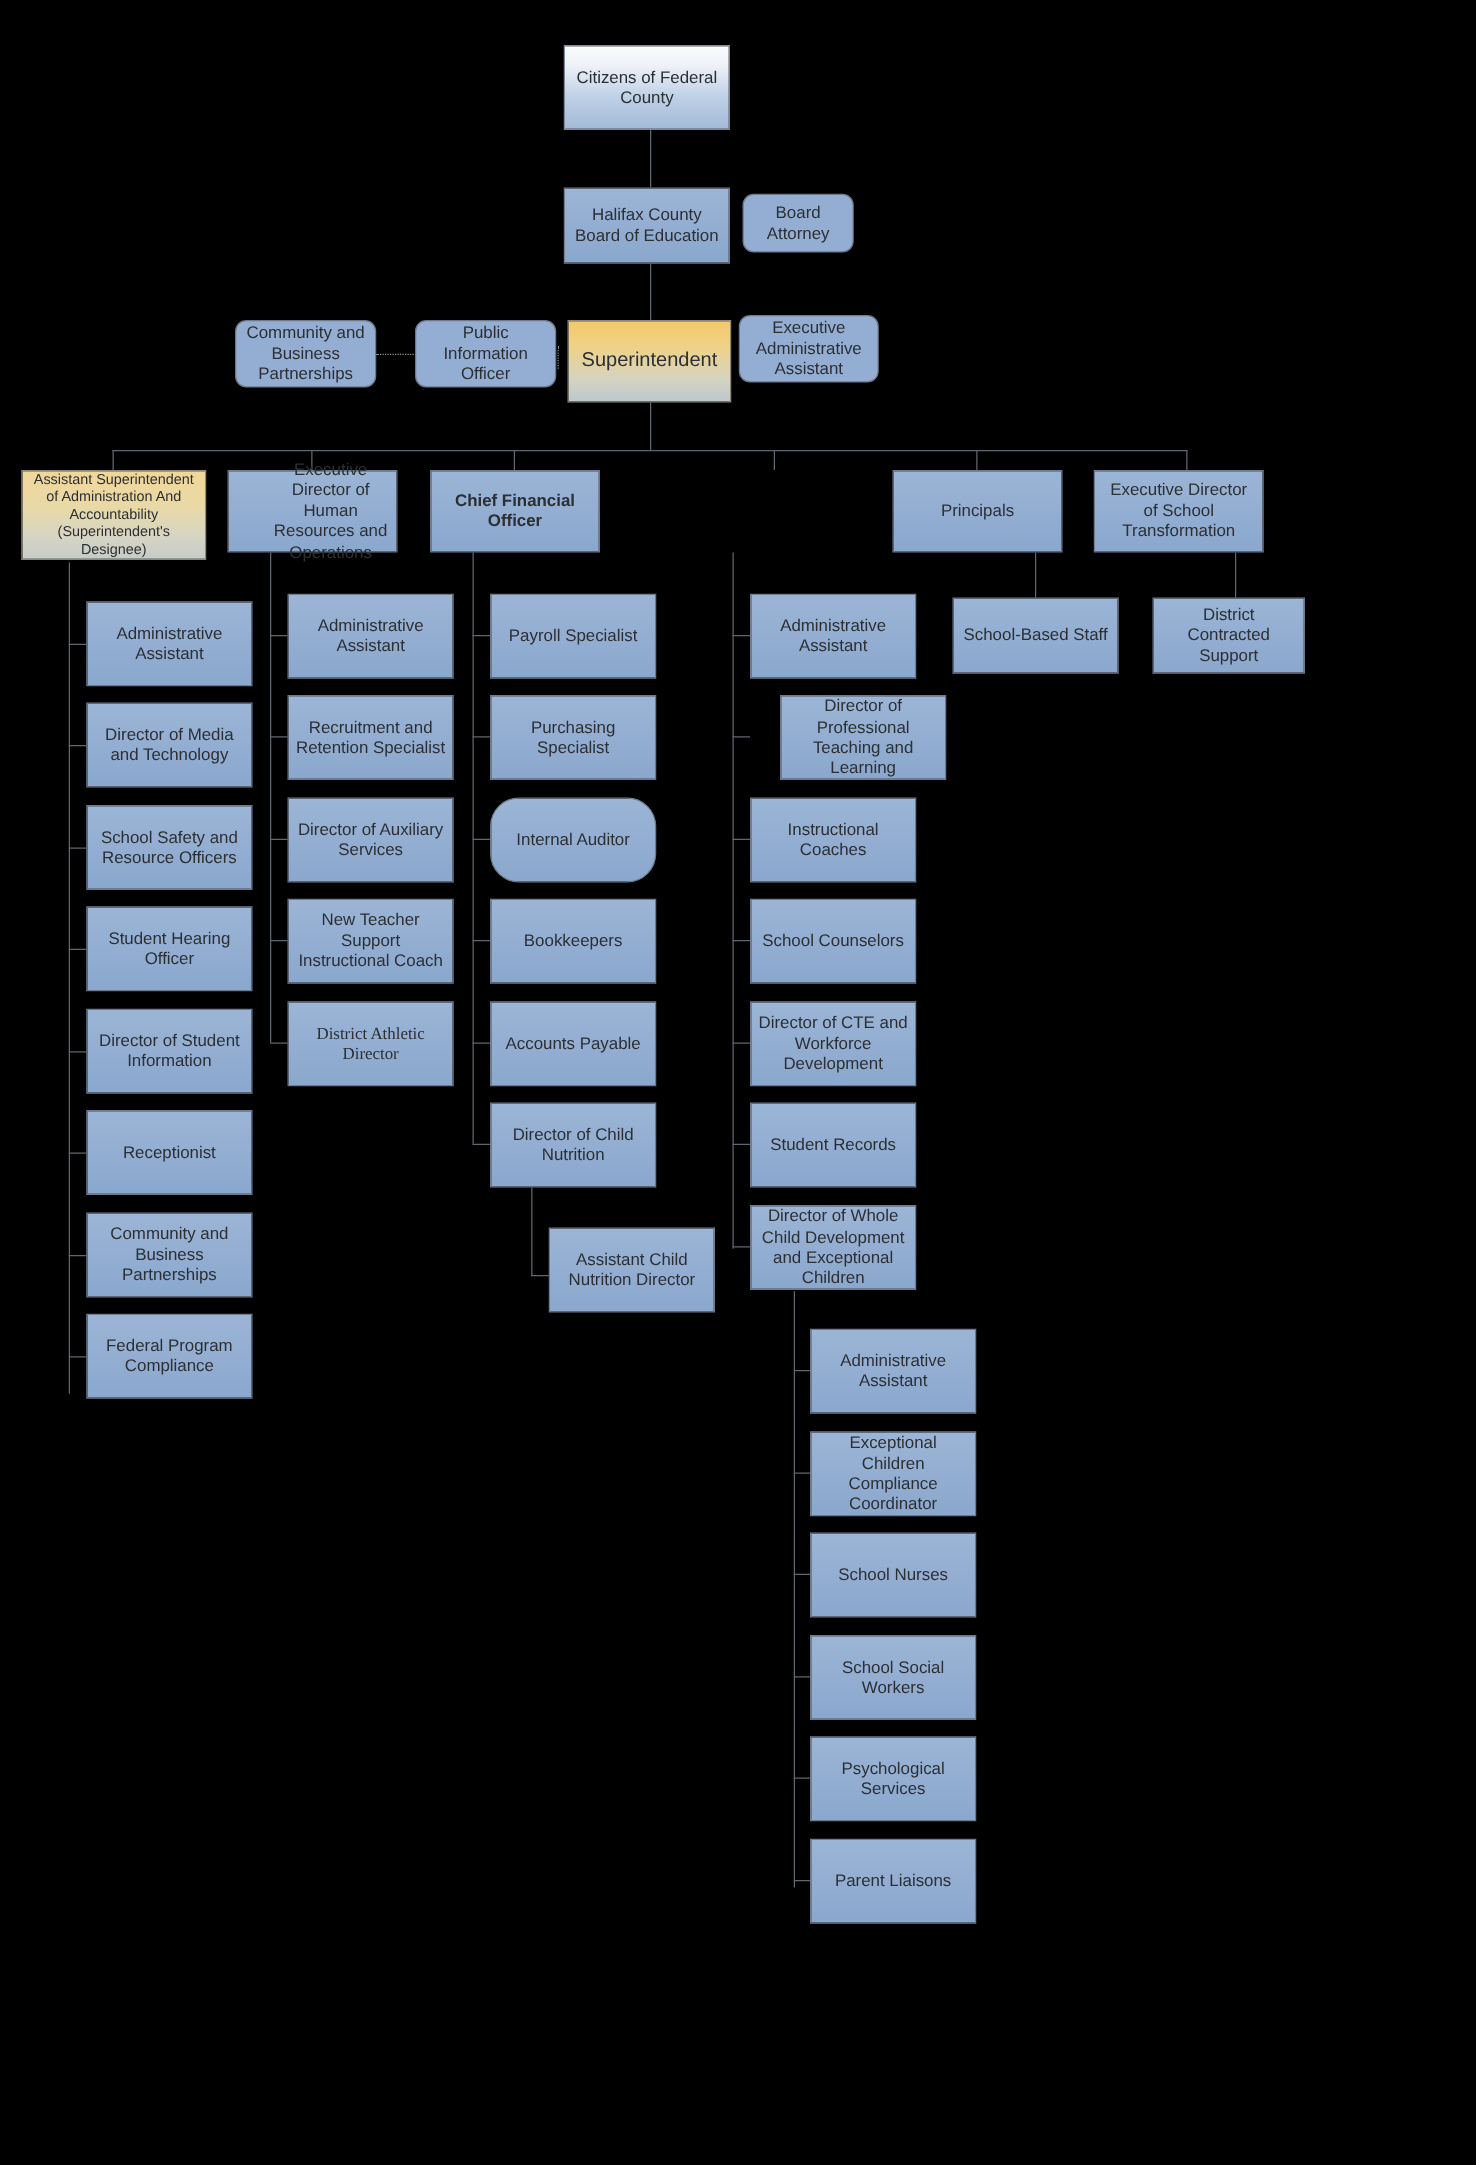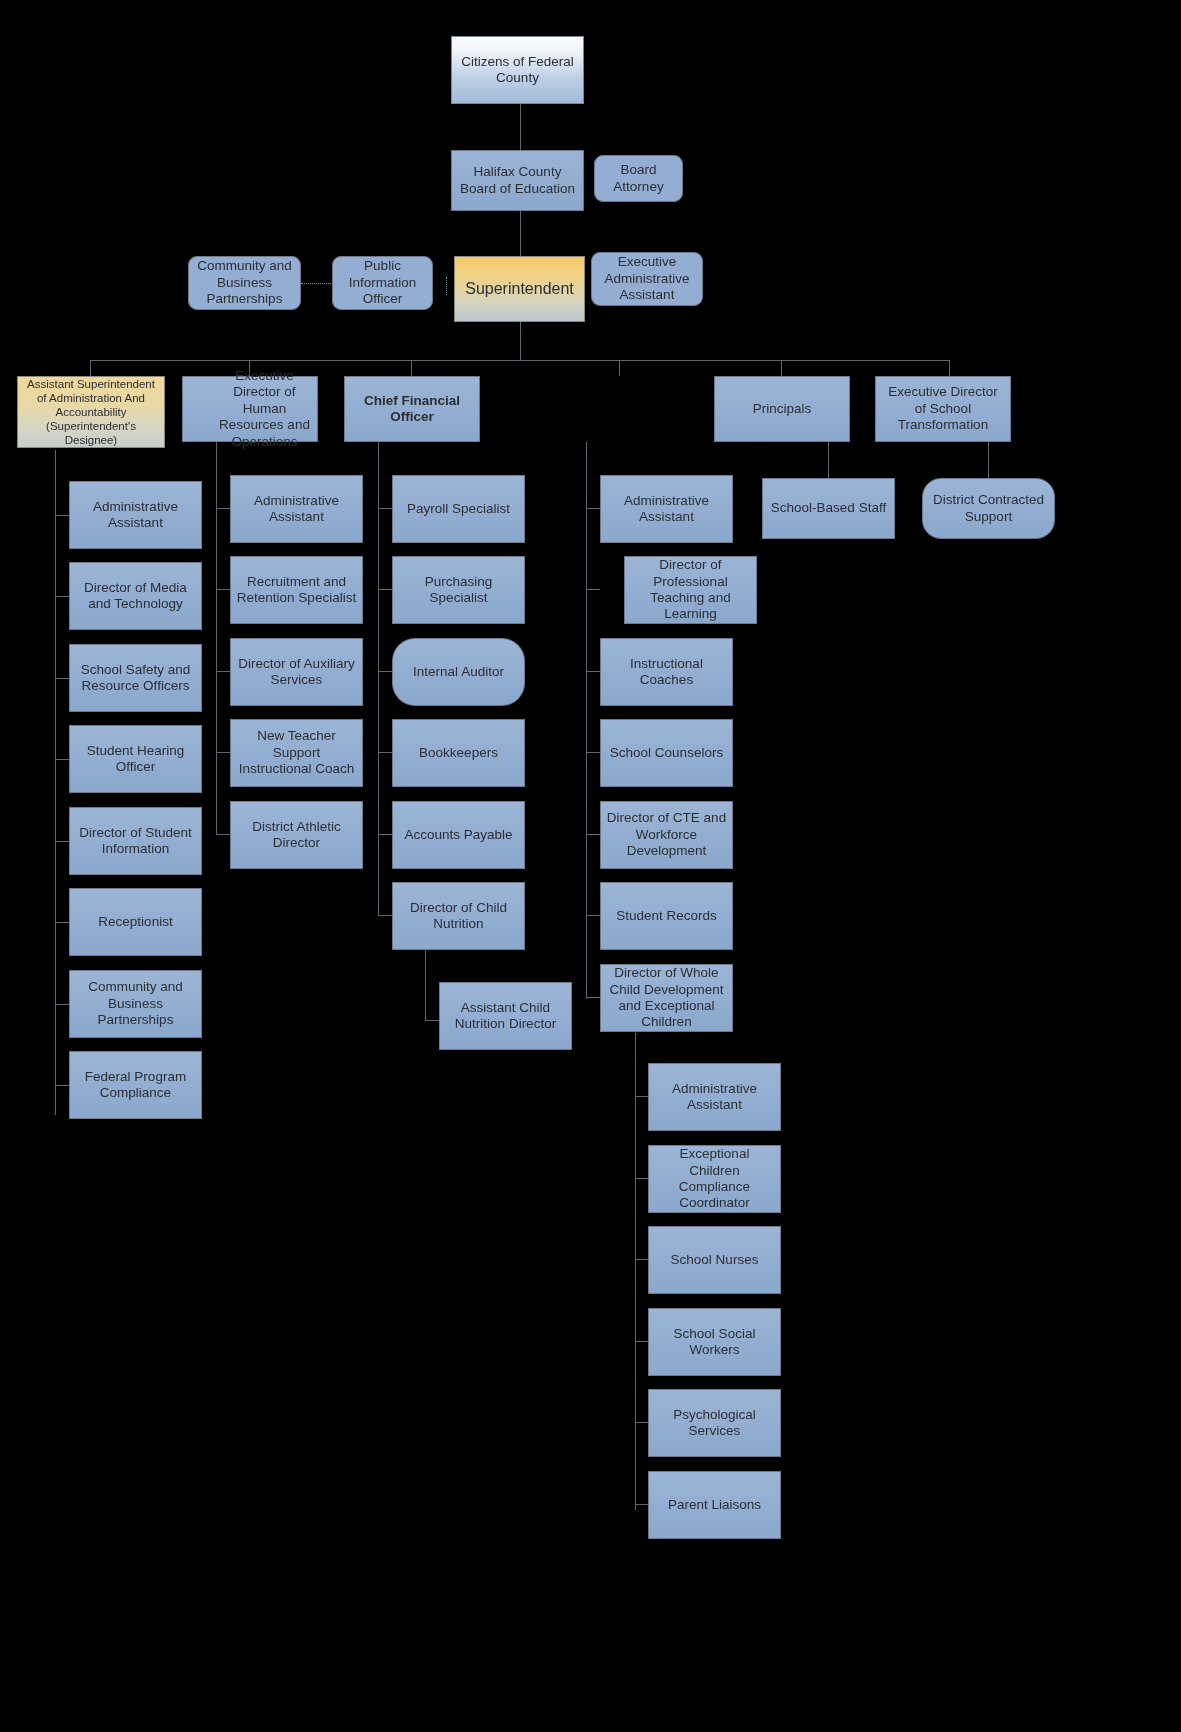--- a/index.html
+++ b/index.html
@@ -160,21 +160,21 @@
   </div>
 
   <div class="node round" style="left:594px; top:155px; width:89px; height:47px;">
     <span>Board Attorney</span>
   </div>
 
   <div class="node round" style="left:188px; top:256px; width:113px; height:54px;">
     <span>Community and Business Partnerships</span>
   </div>
 
-  <div class="node round" style="left:332px; top:256px; width:101px; height:54px;">
+  <div class="node round" style="left:332px; top:256px; width:113px; height:54px;">
     <span>Public Information Officer</span>
   </div>
 
   <div class="node gold big" style="left:454px; top:256px; width:131px; height:66px;">
     <span>Superintendent</span>
   </div>
 
   <div class="node round" style="left:591px; top:252px; width:112px; height:54px;">
     <span>Executive Administrative Assistant</span>
   </div>
@@ -197,21 +197,21 @@
   </div>
 
   <div class="node blue" style="left:875px; top:376px; width:136px; height:66px;">
     <span>Executive Director of School Transformation</span>
   </div>
 
   <div class="node blue" style="left:762px; top:478px; width:133px; height:61px;">
     <span>School-Based Staff</span>
   </div>
 
-  <div class="node blue" style="left:922px; top:478px; width:133px; height:61px;border-radius:19px;">
+  <div class="node blue" style="left:922px; top:478px; width:122px; height:61px;">
     <span>District Contracted Support</span>
   </div>
 
   <div class="node blue" style="left:69px; top:481px; width:133px; height:68px;">
     <span>Administrative Assistant</span>
     </div>
   <div class="node blue" style="left:69px; top:562px; width:133px; height:68px;">
     <span>Director of  Media and Technology</span>
     </div>
   <div class="node blue" style="left:69px; top:644px; width:133px; height:68px;">
@@ -238,21 +238,21 @@
     </div>
   <div class="node blue" style="left:230px; top:556px; width:133px; height:68px;">
     <span>Recruitment and Retention Specialist</span>
     </div>
   <div class="node blue" style="left:230px; top:638px; width:133px; height:68px;">
     <span>Director of Auxiliary Services</span>
     </div>
   <div class="node blue" style="left:230px; top:719px; width:133px; height:68px;">
     <span>New Teacher Support Instructional Coach</span>
     </div>
-  <div class="node blue" style="left:230px; top:801px; width:133px; height:68px;">
+  <div class="node blue" style="left:230px; top:801px; width:133px; height:68px;font-family:Liberation Serif, serif;">
     <span>District Athletic Director</span>
     </div>
 
   <div class="node blue" style="left:392px; top:475px; width:133px; height:68px;">
     <span>Payroll Specialist</span>
     </div>
   <div class="node blue" style="left:392px; top:556px; width:133px; height:68px;">
     <span>Purchasing Specialist</span>
     </div>
   <div class="node blue" style="left:392px; top:638px; width:133px; height:68px;border-radius:23px;">

